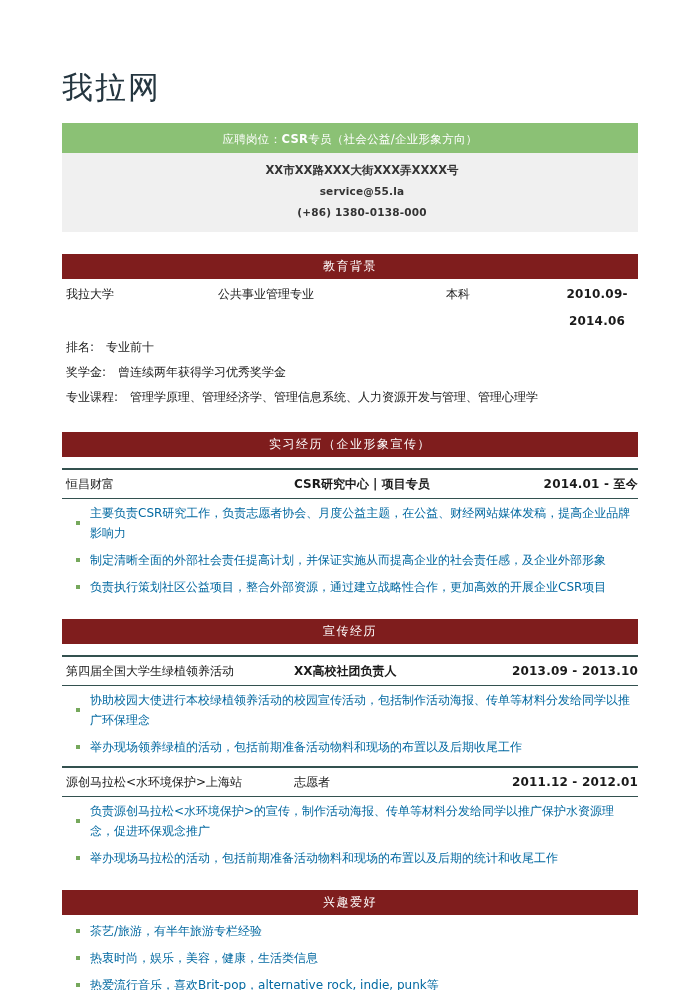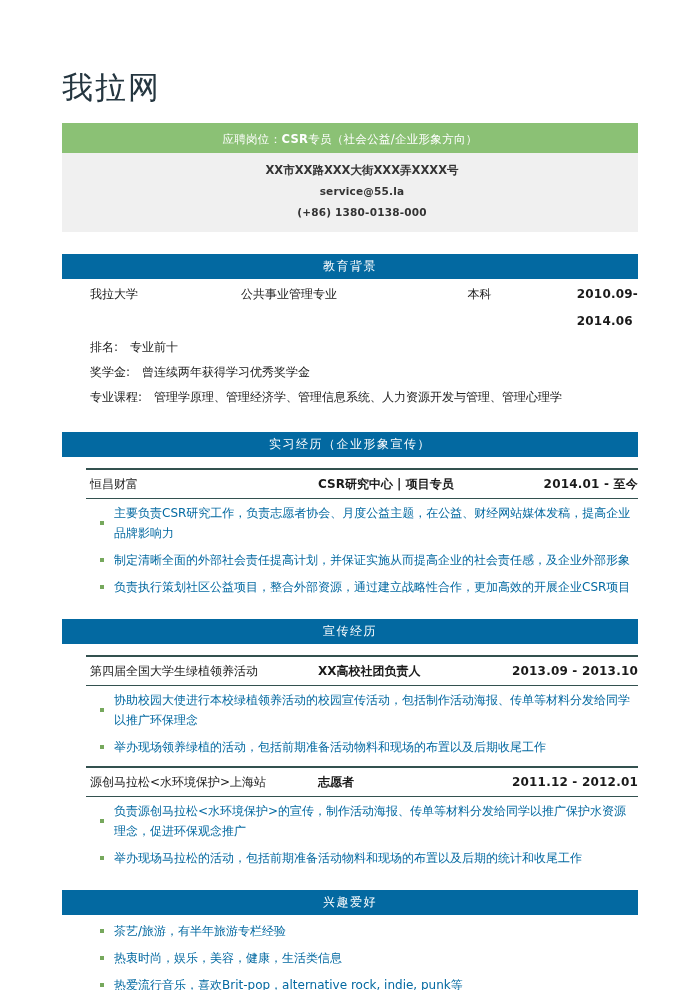--- a/index.html
+++ b/index.html
@@ -53,42 +53,42 @@
     line-height: 21px;
     font-weight: bold;
     color: #333;
     margin-left: 24px;
   }
   .contact-line.small { font-size: 10.5px; letter-spacing: .2px; }
 
   
   .section { margin-top: 22px; }
   .section-bar {
-    background: #0369a1;
+    background: #7f1d1d;
     color: #ffffff;
     text-align: center;
     font-size: 12px;
     line-height: 1;
     padding: 6px 0 7px;
     letter-spacing: 1.5px;
   }
-  .section-body { padding-top: 2px; margin-left: 24px; }
+  .section-body { padding-top: 2px; }
 
   
   .edu-row {
     display: flex;
     align-items: baseline;
     font-size: 12px;
     line-height: 27px;
     padding-left: 4px;
   }
   .edu-school { width: 152px; }
   .edu-major  { width: 228px; }
   .edu-degree { width: 110px; }
-  .edu-date   { flex: 1; text-align: left; font-weight: bold; letter-spacing: .2px; }
+  .edu-date   { flex: 1; text-align: center; font-weight: bold; letter-spacing: .2px; }
 
   .edu-line {
     font-size: 12px;
     line-height: 25px;
     padding-left: 4px;
     white-space: nowrap;
   }
   .edu-line .lbl { display: inline-block; }
   .edu-line .val { padding-left: 12px; }
 
@@ -101,21 +101,21 @@
   .entry-head {
     display: flex;
     align-items: baseline;
     font-size: 12px;
     line-height: 26px;
     padding: 1px 0 1px 4px;
     border-bottom: 1px solid #33514f;
   }
   .entry-org   { width: 228px; font-weight: normal; }
   .entry-role  { flex: 1; font-weight: bold; }
-  .entry-role.normal { font-weight: bold; }
+  .entry-role.normal { font-weight: normal; }
   .entry-date  { width: 140px; text-align: right; font-weight: bold; letter-spacing: .2px; }
 
   
   ul.bullets {
     list-style: none;
     margin: 4px 0 0 0;
     padding: 0;
   }
   ul.bullets li {
     position: relative;

